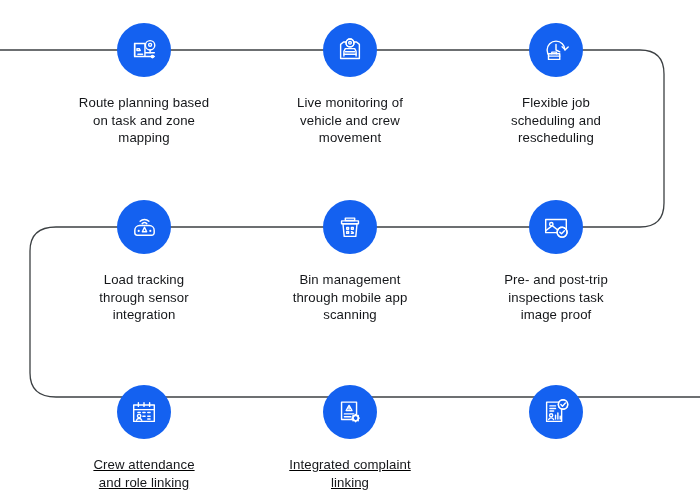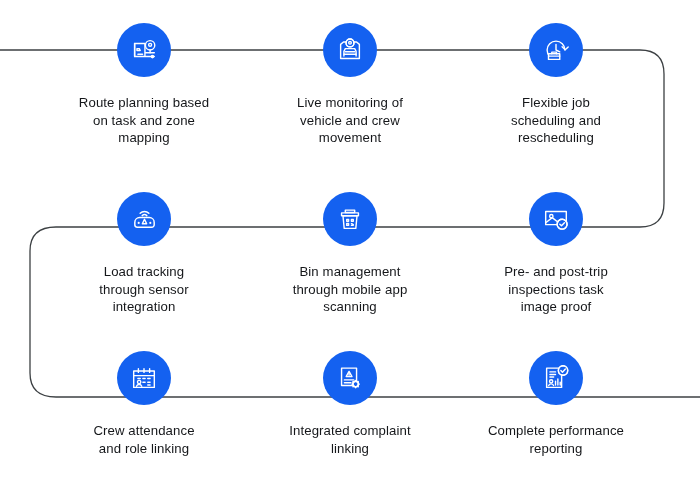--- a/index.html
+++ b/index.html
@@ -54,22 +54,22 @@
     text-align: center;
     font-size: 13.2px;
     line-height: 17.5px;
     color: #15171a;
     letter-spacing: 0.1px;
     white-space: pre-line;
     font-weight: 400;
   }
   
   .row1 { top: 23px; }
-  .row2 { top: 192px; }
-  .row3 { top: 351px; }
+  .row2 { top: 200px; }
+  .row3 { top: 385px; text-decoration: underline; }
   
   .col1 { left: 144px; }
   .col2 { left: 350px; }
   .col3 { left: 556px; justify-content: center; }
 </style>
 </head>
 <body>
 
 <div id="stage">
 
@@ -240,17 +240,15 @@
           <path d="M9.5 9.5 L15.5 9.5 M9.5 12.3 L15.5 12.3 M9.5 15 L13.5 15"></path>
           <circle cx="10.8" cy="19.5" r="1.7"></circle>
           <path d="M8.2 24 A2.8 2.8 0 0 1 13.4 24"></path>
           <path d="M15.5 23.5 L15.5 19.5 M18 23.5 L18 17 M20.5 23.5 L20.5 20.5"></path>
           <circle cx="23.5" cy="8" r="5" fill="#1461f0"></circle>
           <circle cx="23.5" cy="8" r="5"></circle>
           <path d="M21.2 8 L22.9 9.8 L26 6.4"></path>
         </svg>
       </span>
     </div>
-    <div class="node-caption">Complete performance
-reporting</div>
   </div>
 
 </div>
 
 </body></html>

